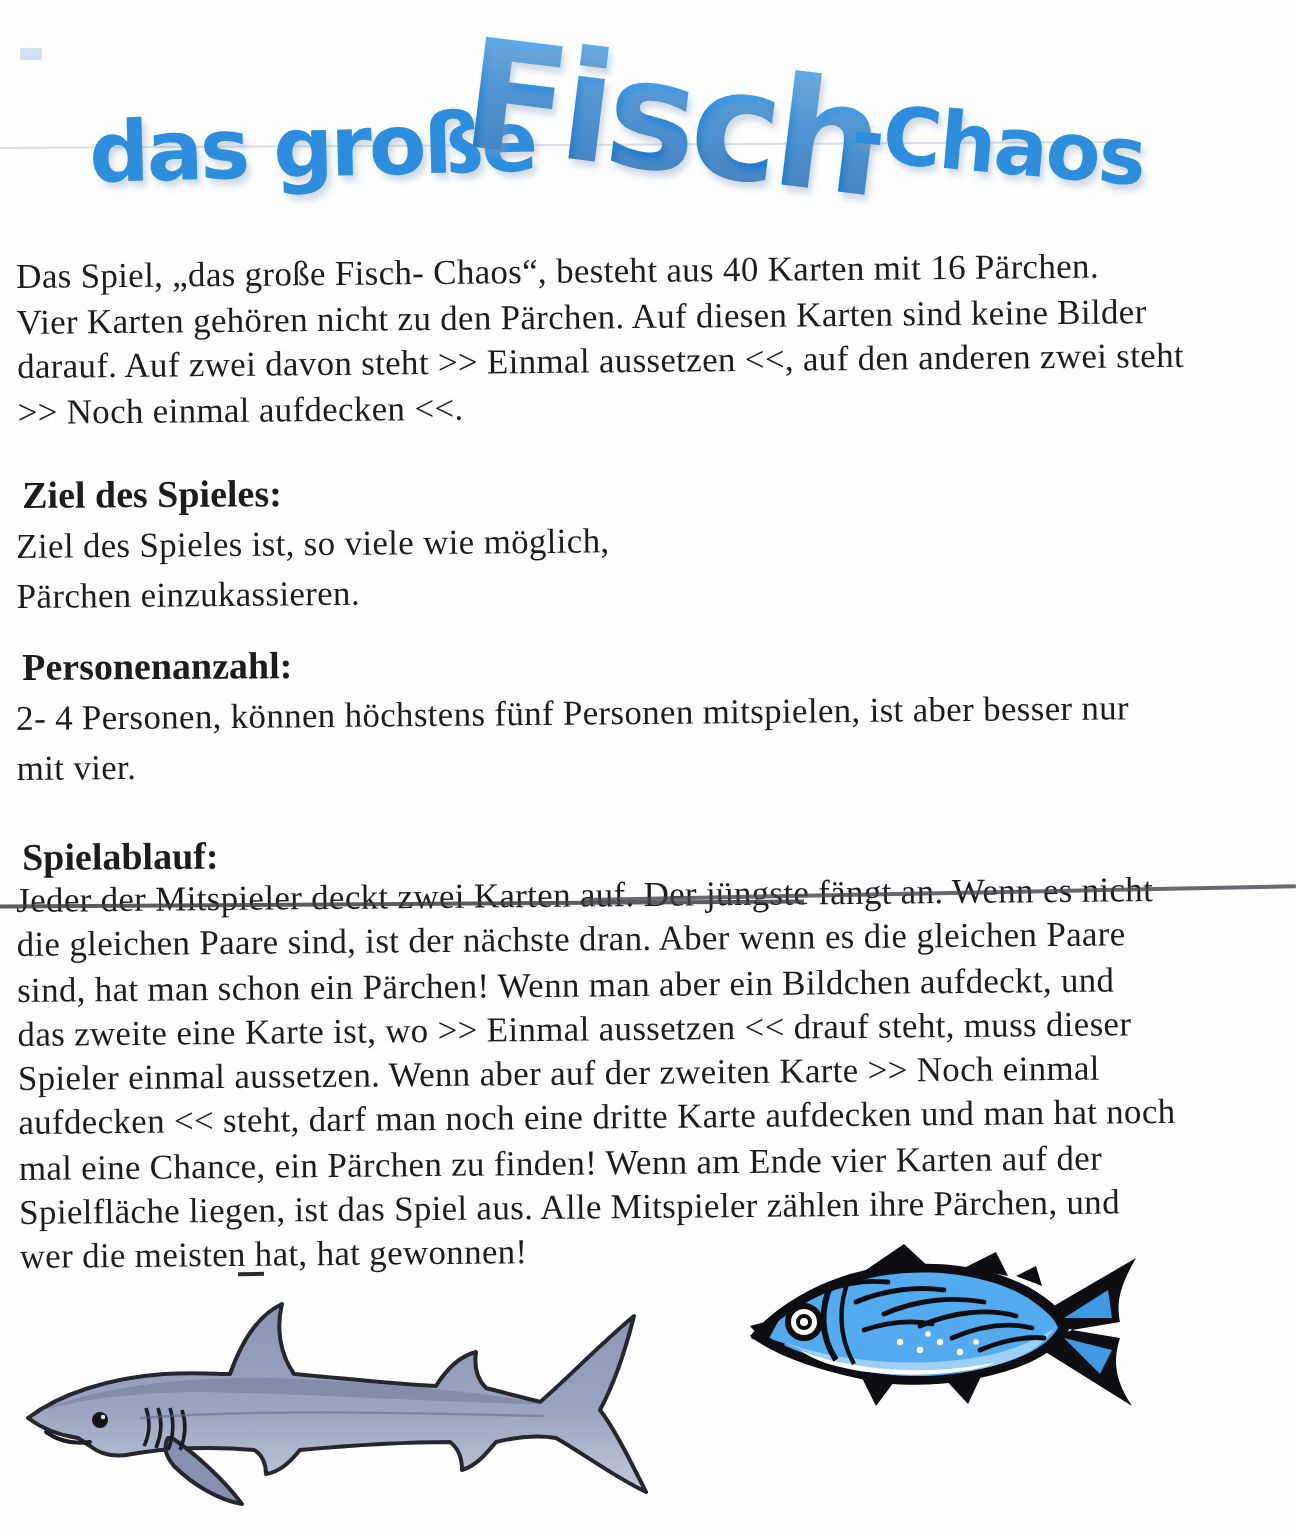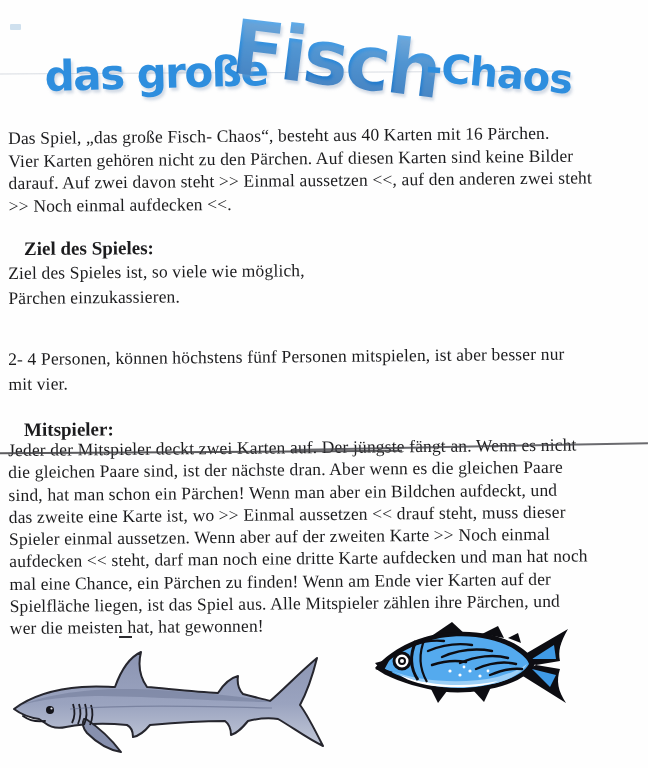--- a/index.html
+++ b/index.html
@@ -24,21 +24,21 @@
     -webkit-text-fill-color:transparent;
   }
   .title-suffix{left:428px;top:44px;font-size:40px;letter-spacing:-1px;transform:rotate(5deg);transform-origin:0 0;}
   .scan-fold{position:absolute;left:0;top:72px;width:556px;height:1px;background:#ccd2d9;opacity:.75;transform:rotate(-.3deg);}
   .scan-mark{position:absolute;left:10px;top:24px;width:11px;height:6px;background:#cfe0ee;border-radius:1px;}
   
   .tblock{position:absolute;left:8px;width:638px;font-size:17.5px;transform:rotate(-.55deg);transform-origin:0 0;}
   .tline{white-space:nowrap;letter-spacing:.15px;}
   .intro{top:127px;}
   .intro .tline{line-height:22.5px;}
-  .heading{position:absolute;left:24px;font-size:19px;font-weight:bold;white-space:nowrap;transform:rotate(-.4deg);transform-origin:0 0;}
+  .heading{position:absolute;left:11px;font-size:19px;font-weight:bold;white-space:nowrap;transform:rotate(-.4deg);transform-origin:0 0;}
   .h-ziel{top:238px;}
   .h-personen{top:324px;}
   .h-spielablauf{top:419px;}
   .ziel{top:261px;}
   .ziel .tline{line-height:24.5px;}
   .personen{top:347px;}
   .personen .tline{line-height:24.5px;}
   .spielablauf{top:439px;}
   .spielablauf .tline{line-height:22.3px;}
   .u-word{text-underline-offset:2px;}
@@ -69,26 +69,27 @@
     <div class="tline">darauf. Auf zwei davon steht &gt;&gt; Einmal aussetzen &lt;&lt;, auf den anderen zwei steht</div>
     <div class="tline">&gt;&gt; Noch einmal aufdecken &lt;&lt;.</div>
   </div>
 
   <div class="heading h-ziel">Ziel des Spieles:</div>
   <div class="tblock ziel">
     <div class="tline">Ziel des Spieles ist, so viele wie möglich,</div>
     <div class="tline">Pärchen einzukassieren.</div>
   </div>
 
+  <div class="heading h-personen">Personenanzahl:</div>
   <div class="tblock personen">
     <div class="tline">2- 4 Personen, können höchstens fünf Personen mitspielen, ist aber besser nur</div>
     <div class="tline">mit vier.</div>
   </div>
 
-  <div class="heading h-spielablauf">Mitspieler:</div>
+  <div class="heading h-spielablauf">Spielablauf:</div>
   <div class="tblock spielablauf">
     <div class="tline">Jeder der Mitspieler deckt zwei Karten auf. Der jüngste fängt an. Wenn es nicht</div>
     <div class="tline">die gleichen Paare sind, ist der nächste dran. Aber wenn es die gleichen Paare</div>
     <div class="tline">sind, hat man schon ein Pärchen! Wenn man aber ein Bildchen aufdeckt, und</div>
     <div class="tline">das zweite eine Karte ist, wo &gt;&gt; Einmal aussetzen &lt;&lt; drauf steht, muss dieser</div>
     <div class="tline">Spieler einmal aussetzen. Wenn aber auf der zweiten Karte &gt;&gt; Noch einmal</div>
     <div class="tline">aufdecken &lt;&lt; steht, darf man noch eine dritte Karte aufdecken und man hat noch</div>
     <div class="tline">mal eine Chance, ein Pärchen zu finden! Wenn am Ende vier Karten auf der</div>
     <div class="tline"><span>Spielfläche liegen, ist das Spiel aus. Alle Mitspieler zählen ihre </span><span class="u-word">Pärchen</span><span>, und</span></div>
     <div class="tline">wer die meisten hat, hat gewonnen!</div>

